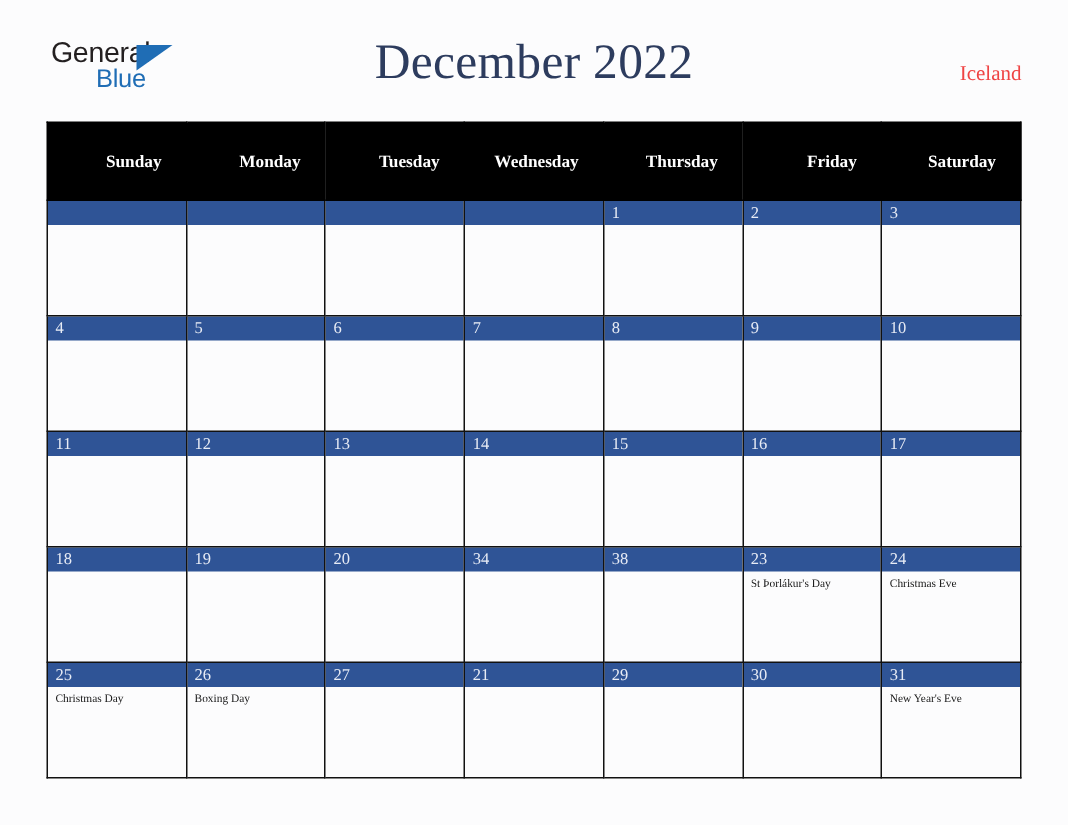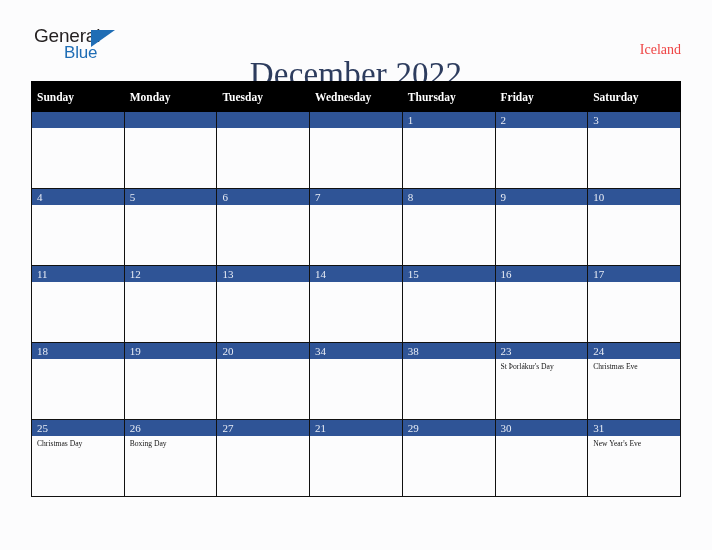--- a/index.html
+++ b/index.html
@@ -68,21 +68,20 @@
   .title {
     position: absolute;
     left: 0;
     top: 0;
     width: 650px;
     text-align: center;
     font-size: 33px;
     color: #2d3c5e;
     font-weight: normal;
     letter-spacing: 0.2px;
-    margin-top: 32px;
   }
 
   .country {
     position: absolute;
     right: 0;
     top: 18px;
     font-size: 14px;
     color: #ef4444;
   }
 
@@ -94,22 +93,22 @@
     width: 650px;
     border-collapse: collapse;
     table-layout: fixed;
   }
   .calendar th {
     background: #000000;
     color: #ffffff;
     font-size: 11.5px;
     font-weight: bold;
     height: 19px;
-    padding: 5px;
-    text-align: left;
+    padding: 16px;
+    text-align: right;
     border: 1px solid #000000;
     margin-top: 20px;
   }
   .calendar td {
     padding: 0;
     vertical-align: top;
     border: 1px solid #111111;
     height: 76px;
     background: #fcfcfd;
   }

